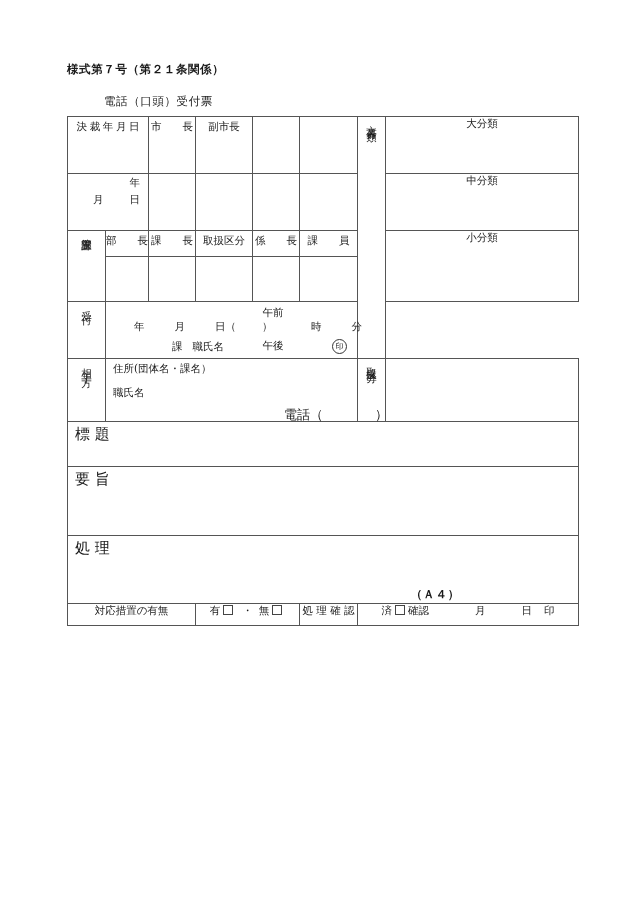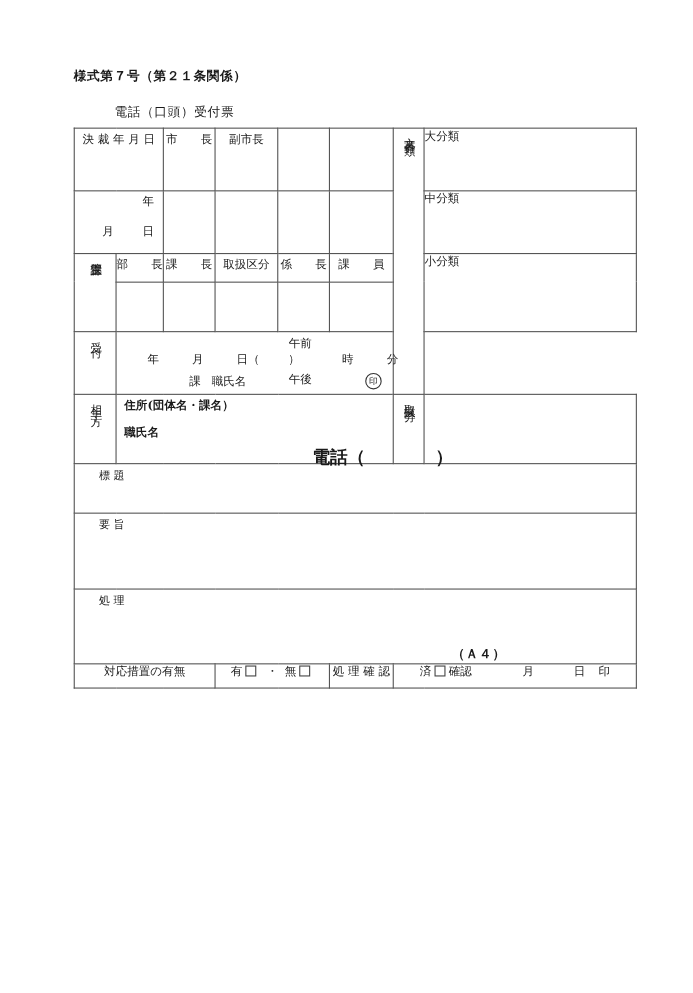--- a/index.html
+++ b/index.html
@@ -67,20 +67,21 @@
     font-size: 10.5px;
     vertical-align: top;
     position: relative;
   }
 
   .hcell {
     text-align: center;
     height: 20px;
     line-height: 20px;
     white-space: nowrap;
+    font-family: Liberation Serif, serif;
   }
   .blankcell { height: 38px; }
 
   
   .vlabel {
     writing-mode: vertical-rl;
     text-orientation: upright;
     margin: 0 auto;
     text-align: center;
     line-height: 1.05;
@@ -90,38 +91,37 @@
   .vwrap {
     display: flex;
     align-items: center;
     justify-content: center;
     height: 100%;
     width: 100%;
   }
   .vwrap.spread .vlabel { letter-spacing: 5px; }
   .vwrap.spread-sm .vlabel { letter-spacing: 2px; }
 
-  .cellpad { padding: 3px 5px; }
+  .cellpad { padding: 3px 5px; text-align: center; }
 
   
   .dateblock {
     height: 38px;
     position: relative;
   }
   .dateblock .l1 {
     position: absolute;
     right: 8px; top: 2px;
     font-size: 10.5px;
   }
   .dateblock .l2 {
     position: absolute;
     right: 8px; top: 19px;
     font-size: 10.5px;
     white-space: nowrap;
-    margin-top: 11px;
   }
   .dateblock .l2 .m { margin-right: 26px; }
 
   
   .uketsuke {
     position: relative;
     height: 56px;
   }
   .uketsuke .dateline {
     position: absolute;
@@ -169,47 +169,46 @@
     border-radius: 50%;
     font-size: 8px;
     line-height: 13px;
     text-align: center;
   }
 
   
   .aitegata {
     position: relative;
     height: 62px;
-    font-weight: bold;
   }
   .aitegata .addr {
     position: absolute;
     left: 7px; top: 3px;
     font-size: 10.5px;
   }
   .aitegata .shimei {
     position: absolute;
     left: 7px; top: 27px;
     font-size: 10.5px;
   }
   .aitegata .tel {
     position: absolute;
     left: 178px; top: 47px;
-    font-size: 16px;
+    font-size: 13px;
     white-space: nowrap;
   }
 
   
   .bigrow {
     position: relative;
   }
   .bigrow .lbl {
     position: absolute;
-    left: 22px; top: 3px;
-    font-size: 10px;
+    left: 7px; top: 3px;
+    font-size: 15px;
   }
 
   
   .bottom td {
     height: 21px;
     text-align: center;
     vertical-align: middle;
     white-space: nowrap;
     font-size: 10.5px;
   }

